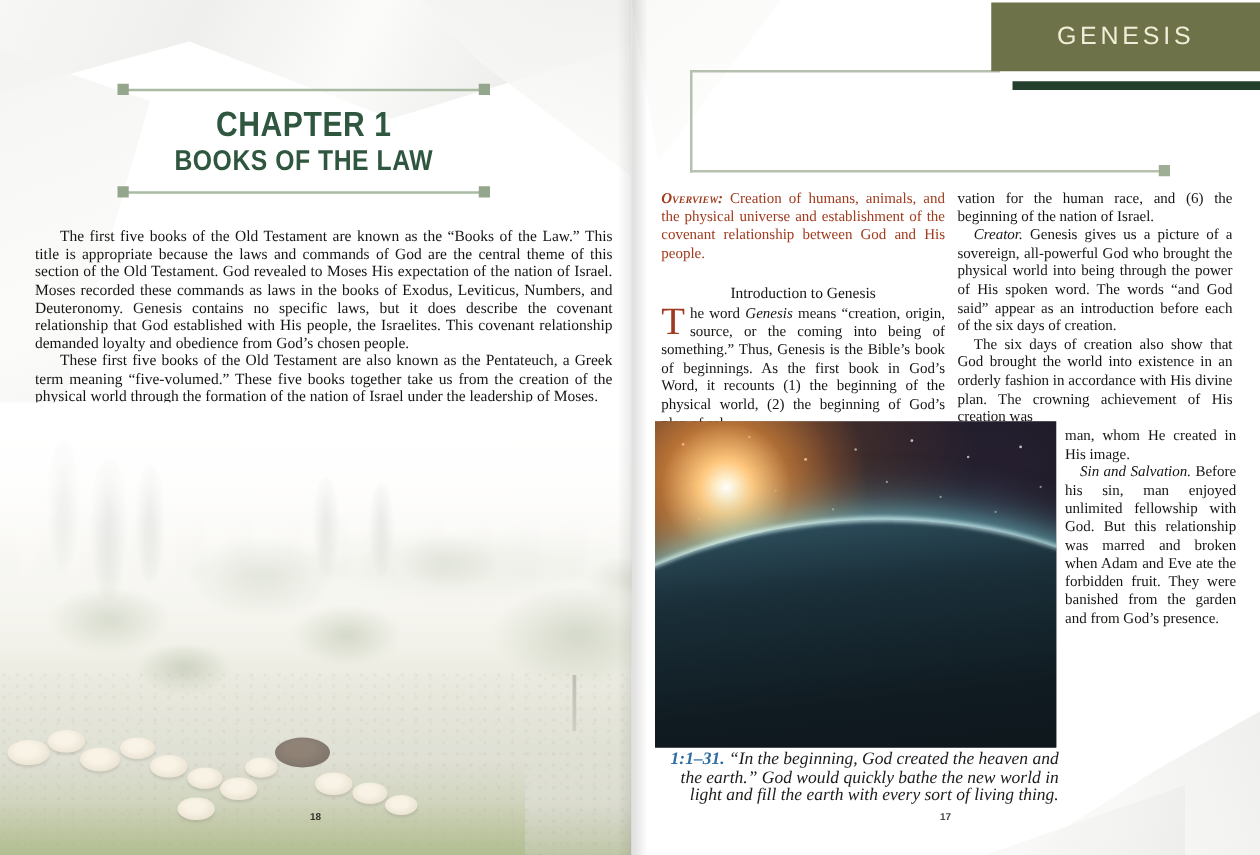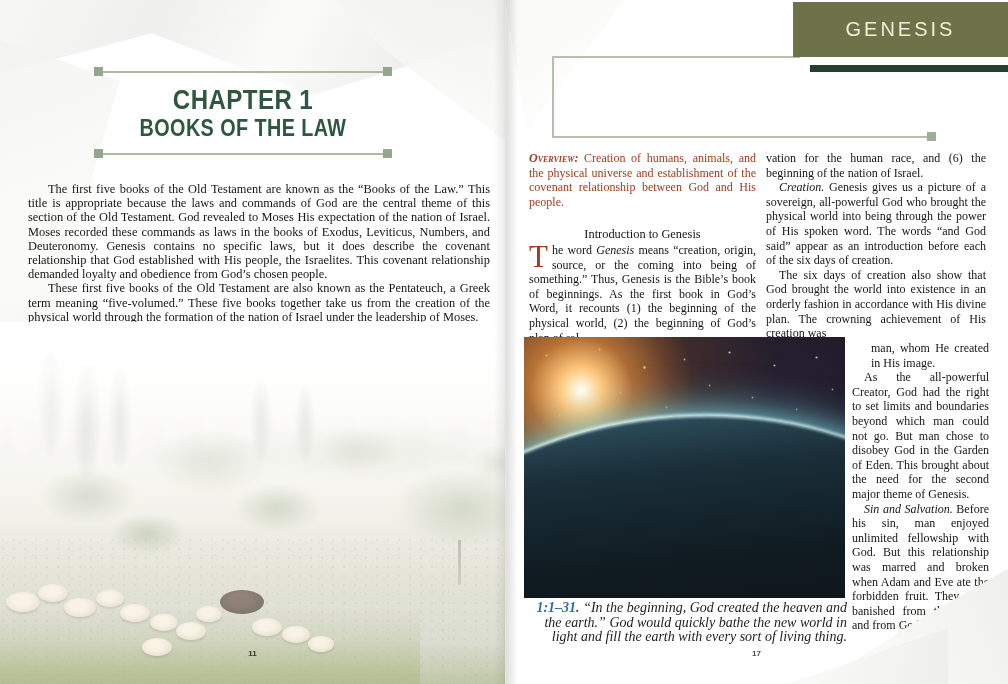--- a/index.html
+++ b/index.html
@@ -67,21 +67,21 @@
   .overview{position:absolute;left:529px;top:151px;width:227px;color:#a03c1e;font-size:12px;line-height:14.6px;text-align:justify;}
   .ov-label{font-variant:small-caps;font-weight:700;font-style:italic;margin-top:24px;}
   .intro-head{position:absolute;left:529px;top:227px;width:227px;margin:0;text-align:center;font-size:12.4px;font-weight:400;color:#171513;}
   .col1-para{position:absolute;left:529px;top:243px;width:227px;margin:0;}
   .dropcap{float:left;font-size:31px;line-height:26px;padding:1px 4px 0 0;color:#9e3a20;font-weight:400;}
   .col2{position:absolute;left:766px;top:151px;width:220px;}
   .col2 p{margin:0;text-indent:13px;}
   .col2 p.noindent{text-indent:0;}
   .colnarrow{position:absolute;left:852px;top:341px;width:137px;}
   .colnarrow p{margin:0;text-indent:12px;}
-  .colnarrow p.noindent{text-indent:0;margin-left:19px;}
+  .colnarrow p.noindent{text-indent:0;}
   .lead{font-style:italic;}
 
   
   .space{position:absolute;left:524px;top:337px;width:321px;height:261px;margin:0;overflow:hidden;background:
      radial-gradient(ellipse at 85% 20%,rgba(110,85,130,.22),transparent 55%),
      radial-gradient(ellipse at 8% 10%,rgba(235,140,60,.40),transparent 55%),
      linear-gradient(160deg,#191722 0%,#121119 45%,#0d0d13 100%);z-index:1;}
   .stars{position:absolute;left:0;top:0;width:1px;height:1px;background:transparent;border-radius:50%;
     box-shadow:22px 18px 0 .6px rgba(255,255,255,.75),48px 40px 0 .4px rgba(255,255,255,.5),75px 12px 0 .5px rgba(255,255,255,.6),
     96px 55px 0 .4px rgba(255,255,255,.45),120px 30px 0 .7px rgba(255,255,255,.8),142px 70px 0 .4px rgba(255,255,255,.5),
@@ -164,21 +164,21 @@
         <span style="left:252px;top:296px;width:30px;height:18px;"></span>
         <span style="left:282px;top:304px;width:28px;height:17px;"></span>
         <span style="left:308px;top:314px;width:26px;height:16px;"></span>
         <span style="left:142px;top:316px;width:30px;height:18px;"></span>
         <div class="sheep-dark" style="left:220px;top:268px;width:44px;height:24px;"></div>
       </div>
       <div class="layer photofade"></div>
       <div class="layer photowash"></div>
     </div>
 
-    <div class="pagenum left-num">11</div>
+    <div class="pagenum left-num">18</div>
   </section>
 
   <div class="fold"></div>
 
   <section>
     <div class="frame-top"></div>
     <div class="frame-left"></div>
     <div class="frame-bottom"></div>
     <div class="frame-sq"></div>
 
@@ -192,38 +192,37 @@
     </div>
 
     <h3 class="intro-head">Introduction to Genesis</h3>
 
     <p class="col1-para rcol">
       <span class="dropcap">T</span><span>he word </span><i>Genesis</i><span> means “creation, origin, source, or the coming into being of something.” Thus, Genesis is the Bible’s book of beginnings. As the first book in God’s Word, it recounts (1) the beginning of the physical world, (2) the beginning of God’s plan of sal-</span>
     </p>
 
     <div class="col2 rcol">
       <p class="noindent">vation for the human race, and (6) the beginning of the nation of Israel.</p>
-      <p><i class="lead">Creation.</i> <span>Genesis gives us a picture of a sovereign, all-powerful God who brought the physical world into being through the power of His spoken word. The words “and God said” appear as an introduction before each of the six days of creation.</span></p>
+      <p><i class="lead">Creator.</i> <span>Genesis gives us a picture of a sovereign, all-powerful God who brought the physical world into being through the power of His spoken word. The words “and God said” appear as an introduction before each of the six days of creation.</span></p>
       <p>The six days of creation also show that God brought the world into existence in an orderly fashion in accordance with His divine plan. The crowning achievement of His creation was</p>
     </div>
 
     <figure class="space">
       <div class="stars"></div>
       <div class="sun"></div>
       <div class="hazeleft"></div>
       <div class="planet-wrap">
         <div class="atmo"></div>
         <div class="globe"></div>
         <div class="rim"></div>
       </div>
     </figure>
 
     <div class="colnarrow rcol">
       <p class="noindent">man, whom He created in His image.</p>
-      <p>As the all-powerful Creator, God had the right to set limits and boundaries beyond which man could not go. But man chose to disobey God in the Garden of Eden. This brought about the need for the second major theme of Genesis.</p>
       <p><i class="lead">Sin and Salvation.</i> <span>Before his sin, man enjoyed unlimited fellowship with God. But this relationship was marred and broken when Adam and Eve ate the forbidden fruit. They were banished from the garden and from God’s presence.</span></p>
     </div>
 
     <figcaption class="caption">
       <b class="cap-lead">1:1–31.</b><span> “In the beginning, God created the heaven and the earth.” God would quickly bathe the new world in light and fill the earth with every sort of living thing.</span>
     </figcaption>
 
     <div class="pagenum right-num">17</div>
 
     <div class="facet f4"></div>

